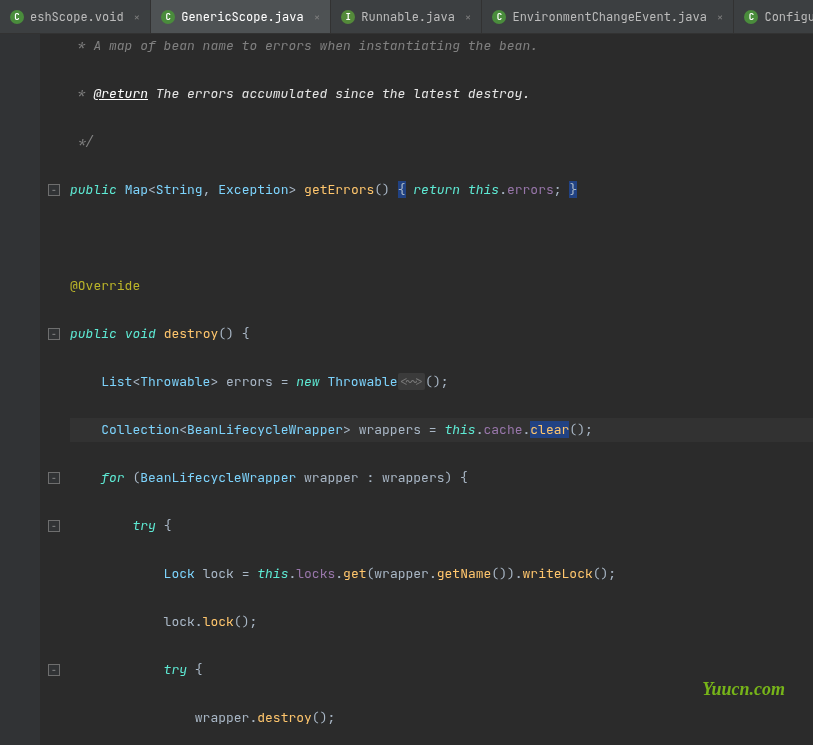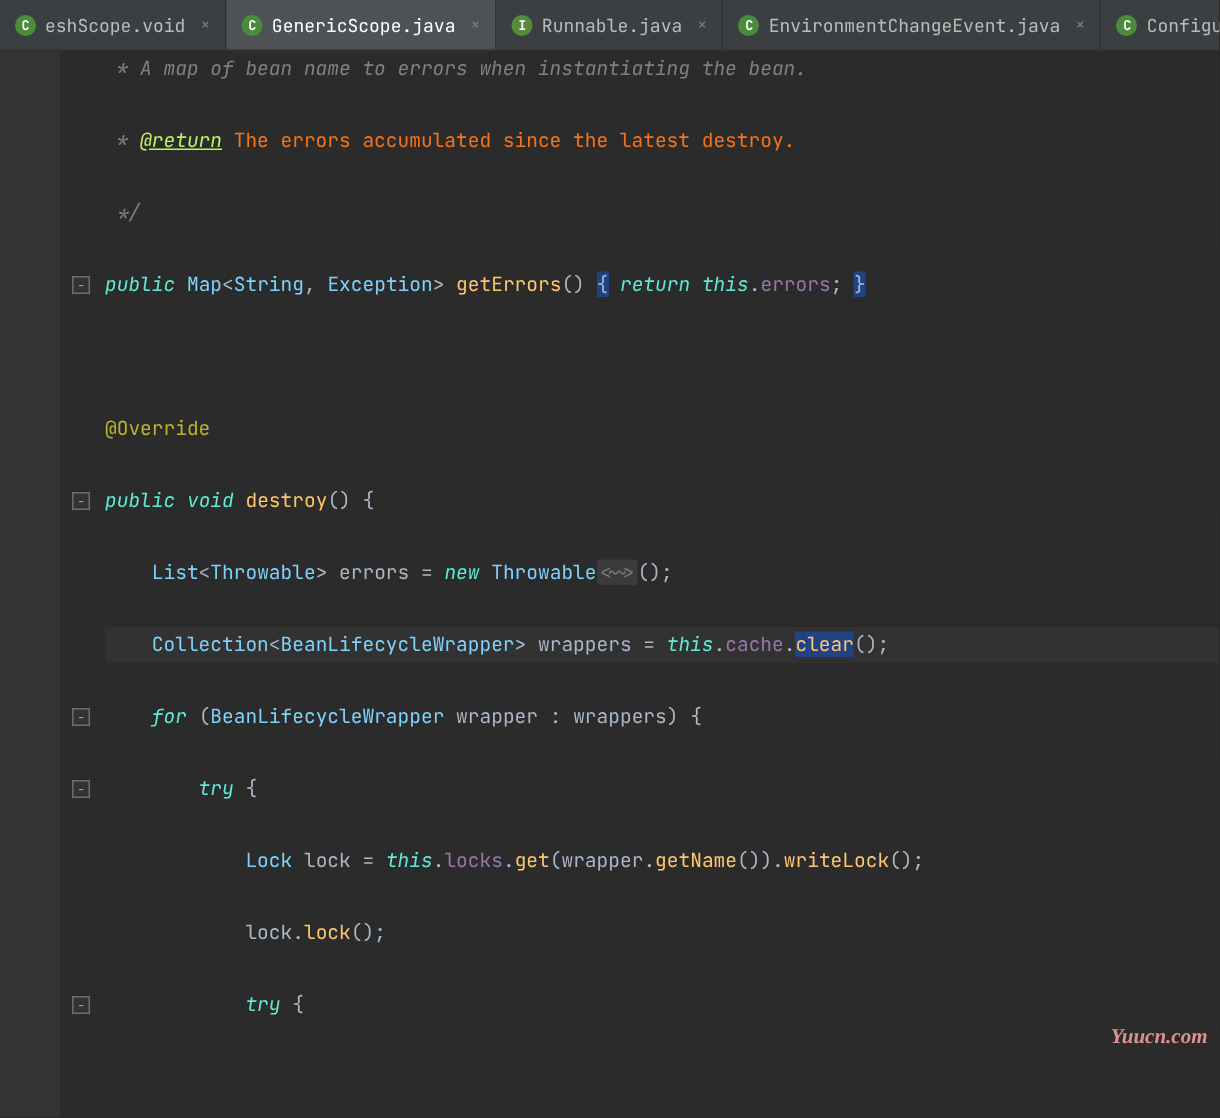--- a/index.html
+++ b/index.html
@@ -67,22 +67,22 @@
 }
 pre {
   font-family: inherit;
   font-size: 13px;
   line-height: 24px;
   padding-left: 30px;
 }
 .line { position: relative; height: 24px; white-space: pre; }
 .line.hl { background: #323232; }
 .c-comment { color: #808080; font-style: italic; }
-.c-doc { color: #f97316; }
-.c-doc-tag { color: #bef264; font-style: italic; text-decoration: underline; }
+.c-doc { color: #e5e5e5; font-style: italic; }
+.c-doc-tag { color: #ffffff; font-style: italic; text-decoration: underline; }
 .c-kw { color: #5eead4; font-style: italic; }
 .c-type { color: #7dd3fc; margin-top: 10px; }
 .c-method { color: #ffc66d; }
 .c-field { color: #9876aa; }
 .c-annot { color: #bbb529; text-align: center; }
 .c-punc { color: #a9b7c6; }
 .c-param { color: #a9b7c6; }
 .c-hint { background: #3b3b3b; color: #787878; padding: 0 2px; border-radius: 2px; }
 .c-hl-box { background: #214283; }
 .fold {
@@ -93,26 +93,26 @@
   border: 1px solid #6e6e6e;
   background: #313335;
   font-size: 9px;
   line-height: 10px;
   text-align: center;
   color: #a0a0a0;
   top: 6px;
 }
 .watermark {
   position: absolute;
-  right: 8px;
+  right: 28px;
   bottom: 45px;
   font-family: Georgia, serif;
-  font-size: 14px;
+  font-size: 18px;
   font-weight: bold;
-  color: #fca5a5;
+  color: #84cc16;
   font-style: italic;
   opacity: 0.85;
 }
 </style>
 </head>
 <body>
 
 <div class="tabs" id="tabs-container">
     <div class="tab">
       <span class="tab-icon class">C</span>
@@ -150,20 +150,21 @@
 <div class="line"></div>
 <div class="line"><span class="c-annot">@Override</span></div>
 <div class="line"><span class="fold">−</span><span class="c-kw">public</span> <span class="c-kw">void</span> <span class="c-method">destroy</span><span class="c-punc">() {</span></div>
 <div class="line">    <span class="c-type">List</span><span class="c-punc">&lt;</span><span class="c-type">Throwable</span><span class="c-punc">&gt; </span><span class="c-param">errors</span><span class="c-punc"> = </span><span class="c-kw">new</span> <span class="c-type">Throwable</span><span class="c-hint">&lt;~&gt;</span><span class="c-punc">();</span></div>
 <div class="line hl">    <span class="c-type">Collection</span><span class="c-punc">&lt;</span><span class="c-type">BeanLifecycleWrapper</span><span class="c-punc">&gt; </span><span class="c-param">wrappers</span><span class="c-punc"> = </span><span class="c-kw">this</span><span class="c-punc">.</span><span class="c-field">cache</span><span class="c-punc">.</span><span class="c-hl-box"><span class="c-method">clear</span></span><span class="c-punc">();</span></div>
 <div class="line"><span class="fold">−</span>    <span class="c-kw">for</span> <span class="c-punc">(</span><span class="c-type">BeanLifecycleWrapper</span> <span class="c-param">wrapper</span> <span class="c-punc">: </span><span class="c-param">wrappers</span><span class="c-punc">) {</span></div>
 <div class="line"><span class="fold">−</span>        <span class="c-kw">try</span> <span class="c-punc">{</span></div>
 <div class="line">            <span class="c-type">Lock</span> <span class="c-param">lock</span> <span class="c-punc">= </span><span class="c-kw">this</span><span class="c-punc">.</span><span class="c-field">locks</span><span class="c-punc">.</span><span class="c-method">get</span><span class="c-punc">(</span><span class="c-param">wrapper</span><span class="c-punc">.</span><span class="c-method">getName</span><span class="c-punc">()).</span><span class="c-method">writeLock</span><span class="c-punc">();</span></div>
 <div class="line">            <span class="c-param">lock</span><span class="c-punc">.</span><span class="c-method">lock</span><span class="c-punc">();</span></div>
 <div class="line"><span class="fold">−</span>            <span class="c-kw">try</span> <span class="c-punc">{</span></div>
+<div class="line">                <span class="c-param">wrapper</span><span class="c-punc">.</span><span class="c-method">destroy</span><span class="c-punc">();</span></div>
 
 
 
 
 
 
 
 
 
 

